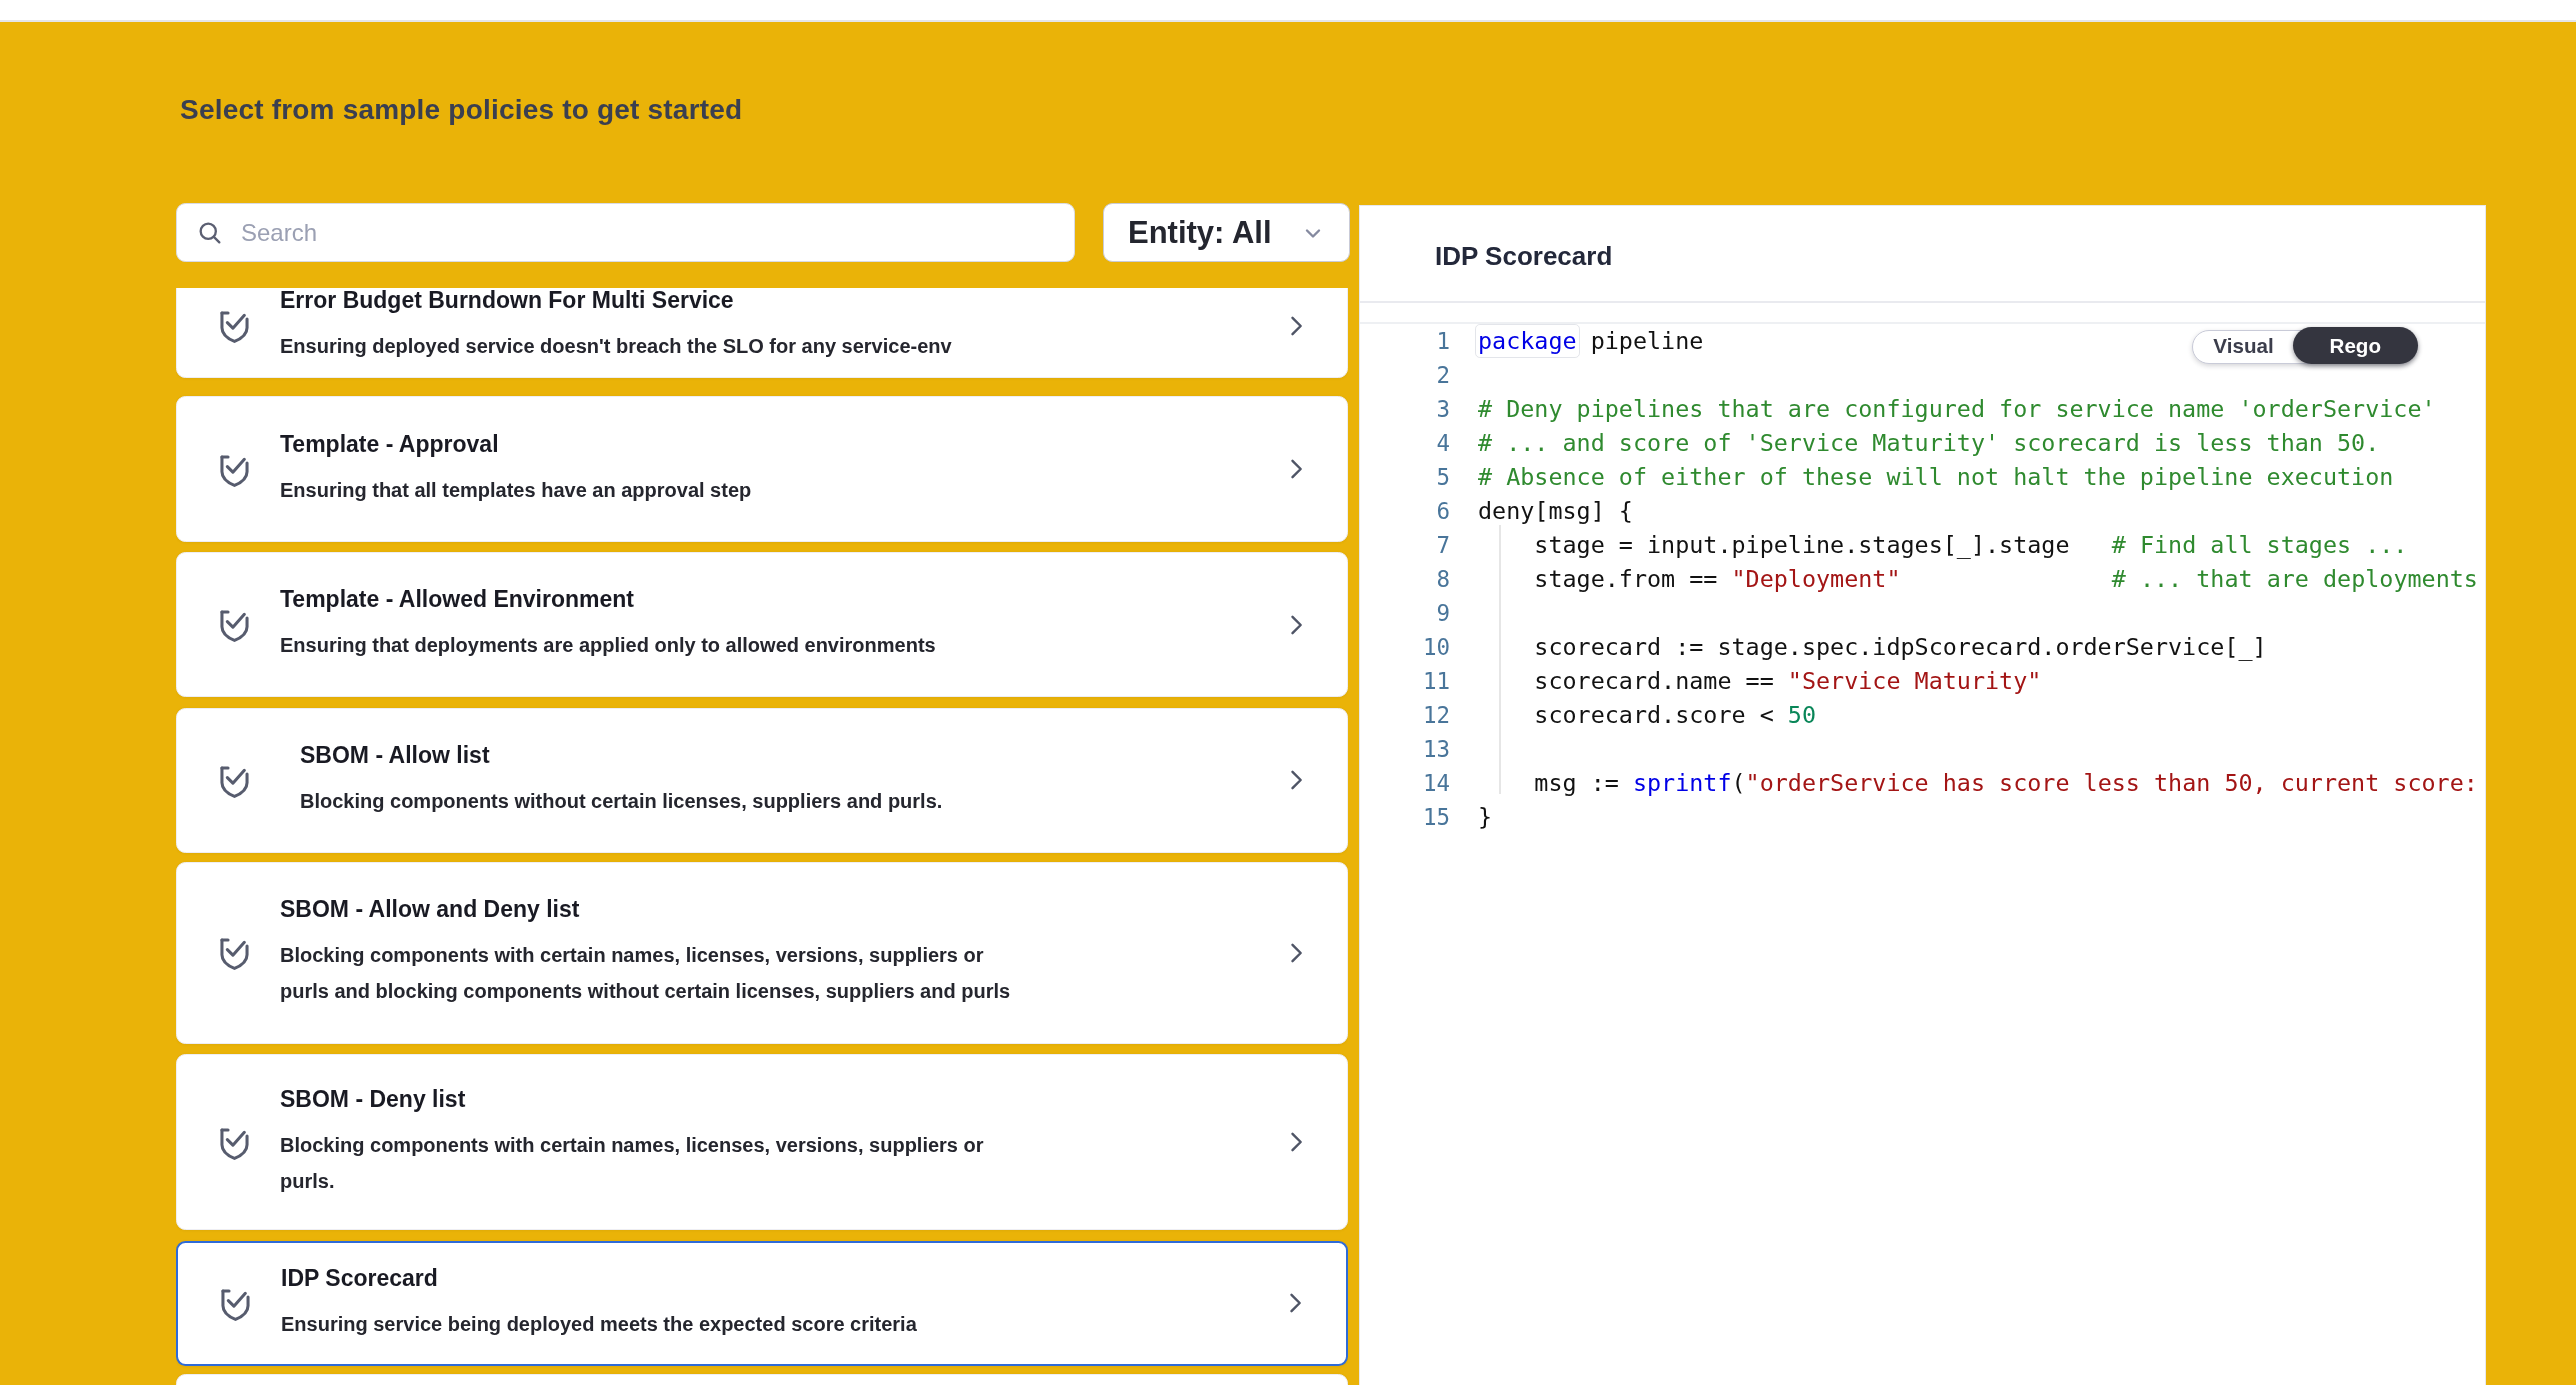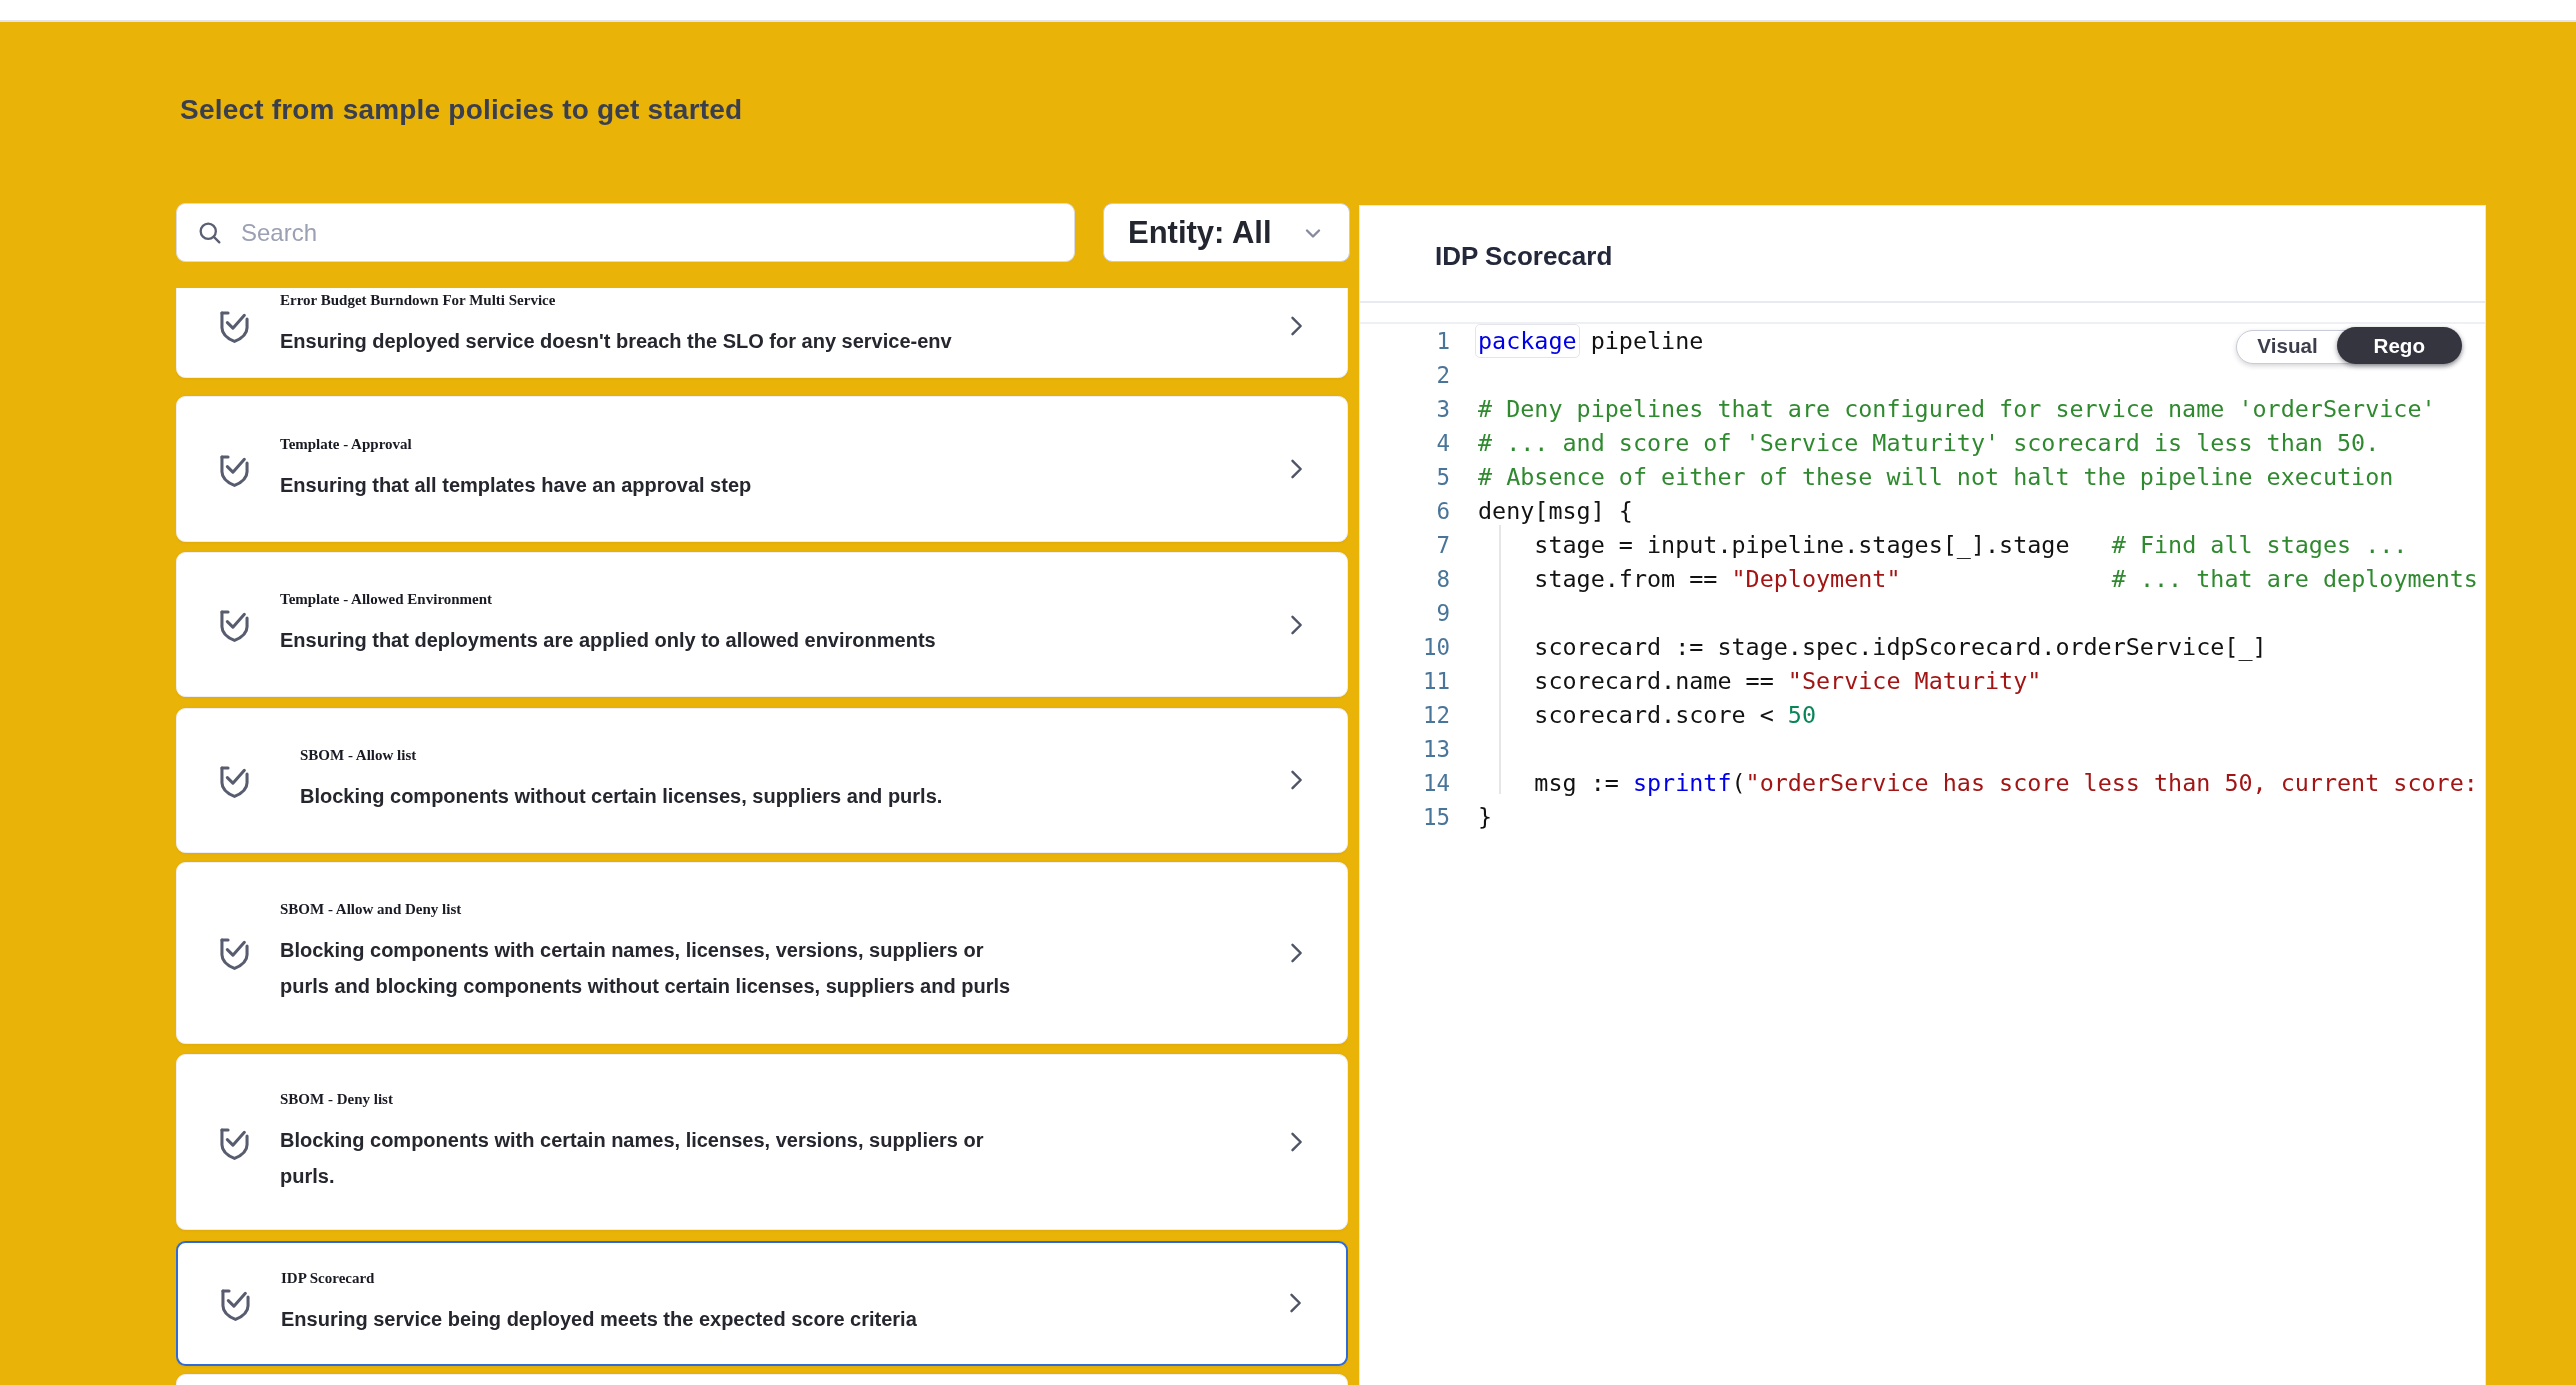--- a/index.html
+++ b/index.html
@@ -38,21 +38,21 @@
   .card:nth-child(1){margin-top:-15px;height:105px;}
   .card:nth-child(2){margin-top:18px;height:146px;}
   .card:nth-child(3){margin-top:10.3px;height:145px;}
   .card:nth-child(4){margin-top:10.3px;height:145px;gap:20px;}
   .card:nth-child(5){margin-top:9.4px;height:182px;}
   .card:nth-child(6){margin-top:10.3px;height:176px;}
   .card:nth-child(7){margin-top:10.3px;height:125px;}
   .card.selected{border:2.8px solid #2e6bd8;}
   .card .shield{flex:0 0 43px;margin-right:24px;}
   .card .txt{display:flex;flex-direction:column;}
-  .card .title{font-size:15px;font-weight:700;color:#191a23;margin-bottom:14px;font-family:Liberation Serif, serif;}
+  .card .title{font-size:23px;font-weight:700;color:#191a23;margin-bottom:14px;}
   .card .desc{font-size:20px;color:#25262e;line-height:36px;white-space:pre-line;font-weight:bold;}
   .card .chev{position:absolute;right:37px;top:50%;transform:translateY(-50%);}
   .card-sliver{margin-top:8.4px;height:56px;background:#fff;border:1.9px solid #eeeef3;border-radius:9.4px;box-shadow:0 0.9px 2.8px rgba(20,25,40,.05);}
   
   .detail-panel{
     position:absolute;left:1359px;top:205px;width:1127px;height:1180px;background:#fff;
     border:0.9px solid #e7e8ed;border-bottom:none;box-sizing:border-box;overflow:hidden;
   }
   .detail-title{position:absolute;left:75px;top:35px;font-size:26px;font-weight:700;color:#23283a;}
   .detail-divider{position:absolute;left:0;top:95px;width:100%;height:1.9px;background:#e9eaef;}
@@ -67,21 +67,21 @@
   .tk-k{color:#0000e6;}
   .tk-d{color:#121212;}
   .tk-c{color:#2f8a2f;}
   .tk-s{color:#a31515;}
   .tk-n{color:#098658;}
   .tk-f{color:#0000e6;}
   .word-hl{outline:1.9px solid #e3e5ea;outline-offset:2.8px;border-radius:1.9px;}
   .indent-guide{position:absolute;left:139px;top:319px;width:1.9px;height:269px;background:#e6e6e6;}
   
   .mode-toggle{
-    position:absolute;left:876px;top:124px;width:224px;height:34px;background:#fff;
+    position:absolute;left:832px;top:124px;width:224px;height:34px;background:#fff;
     border:1.9px solid #c9cbd8;border-radius:935px;box-sizing:border-box;
     box-shadow:0 1.9px 5.6px rgba(25,30,45,.18);
   }
   .mode-toggle .visual{
     position:absolute;left:0;top:0;width:101px;height:30px;display:flex;align-items:center;justify-content:center;
     font-size:20.6px;font-weight:700;color:#3c3e4c;cursor:pointer;
   }
   .mode-toggle .rego{
     position:absolute;right:-2.8px;top:-3.7px;width:125px;height:37px;border-radius:935px;background:#34353f;
     display:flex;align-items:center;justify-content:center;font-size:20.6px;font-weight:700;color:#fff;

